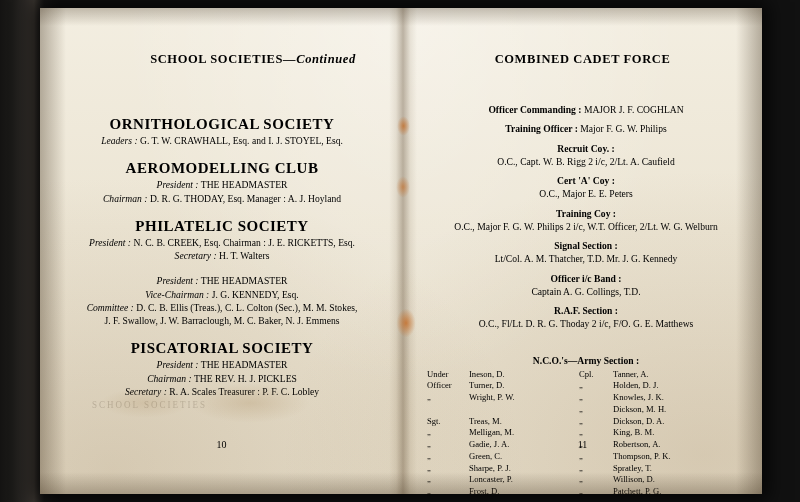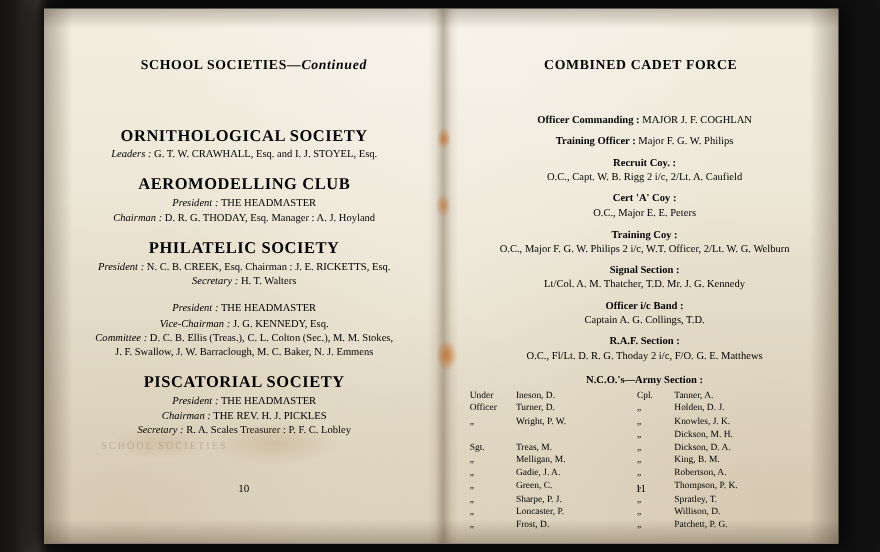--- a/index.html
+++ b/index.html
@@ -68,39 +68,39 @@
   .s3{left:356px;top:300px;width:20px;height:30px;background:radial-gradient(ellipse,rgba(198,110,40,.82),rgba(198,110,40,0) 68%);}
   .s4{left:150px;top:375px;width:120px;height:40px;background:radial-gradient(ellipse,rgba(170,140,95,.28),rgba(170,140,95,0) 70%);}
   .s5{left:60px;top:380px;width:90px;height:30px;background:radial-gradient(ellipse,rgba(170,140,95,.22),rgba(170,140,95,0) 70%);}
 
   .page{position:absolute;top:0;height:486px;}
   .page-left{left:0;width:363px;}
   .page-right{left:363px;width:359px;}
 
   h1.section-title{
     font-size:12.5px;font-weight:bold;letter-spacing:.6px;
-    margin:0;text-align:left;
+    margin:0;text-align:center;
   }
   .italic{font-style:italic;}
 
   .blk{text-align:center;margin-top:13px;}
   .soc-name{
     font-size:15px;font-weight:bold;letter-spacing:.5px;margin:0 0 2px 0;
   }
   .line{
     font-size:9.6px;margin:1px 0;line-height:1.28;
   }
   .line .it{font-style:italic;}
 
   
   .rline{font-size:9.6px;margin:2px 0;text-align:center;line-height:1.3;}
   .rhead{font-size:9.6px;margin:7px 0 1px 0;text-align:center;font-weight:bold;}
   .bold{font-weight:bold;}
 
-  .nco-title{font-size:9.6px;font-weight:bold;text-align:center;margin:9px 0 3px 0;}
+  .nco-title{font-size:9.6px;font-weight:bold;text-align:center;margin:24px 0 3px 0;}
   table.nco{
     width:100%;border-collapse:collapse;font-size:8.6px;
   }
   table.nco td{padding:0 0 1px 0;line-height:1.25;vertical-align:top;font-family:Liberation Serif, serif;}
   td.rk{width:42px;white-space:nowrap;}
   td.nm{width:110px;}
   td.rk2{width:34px;white-space:nowrap;}
   td.nm2{}
 
   .folio{

